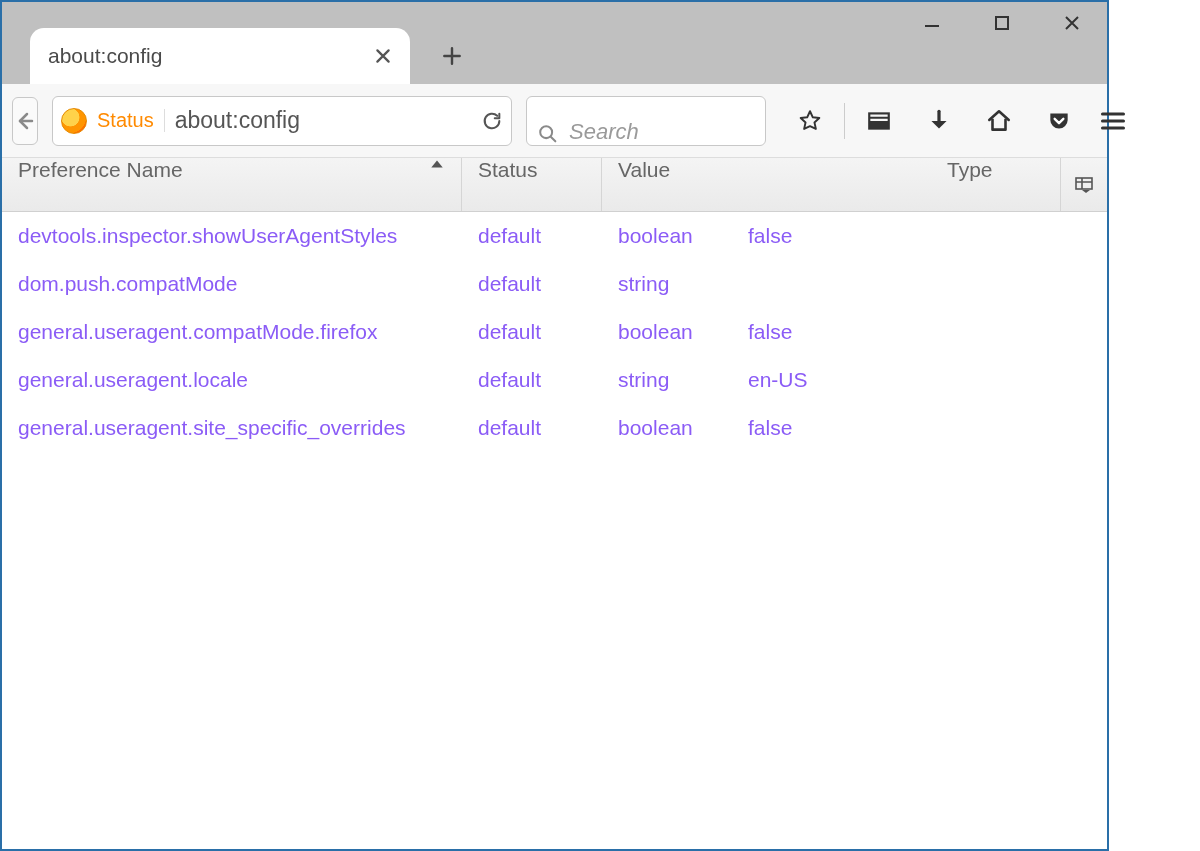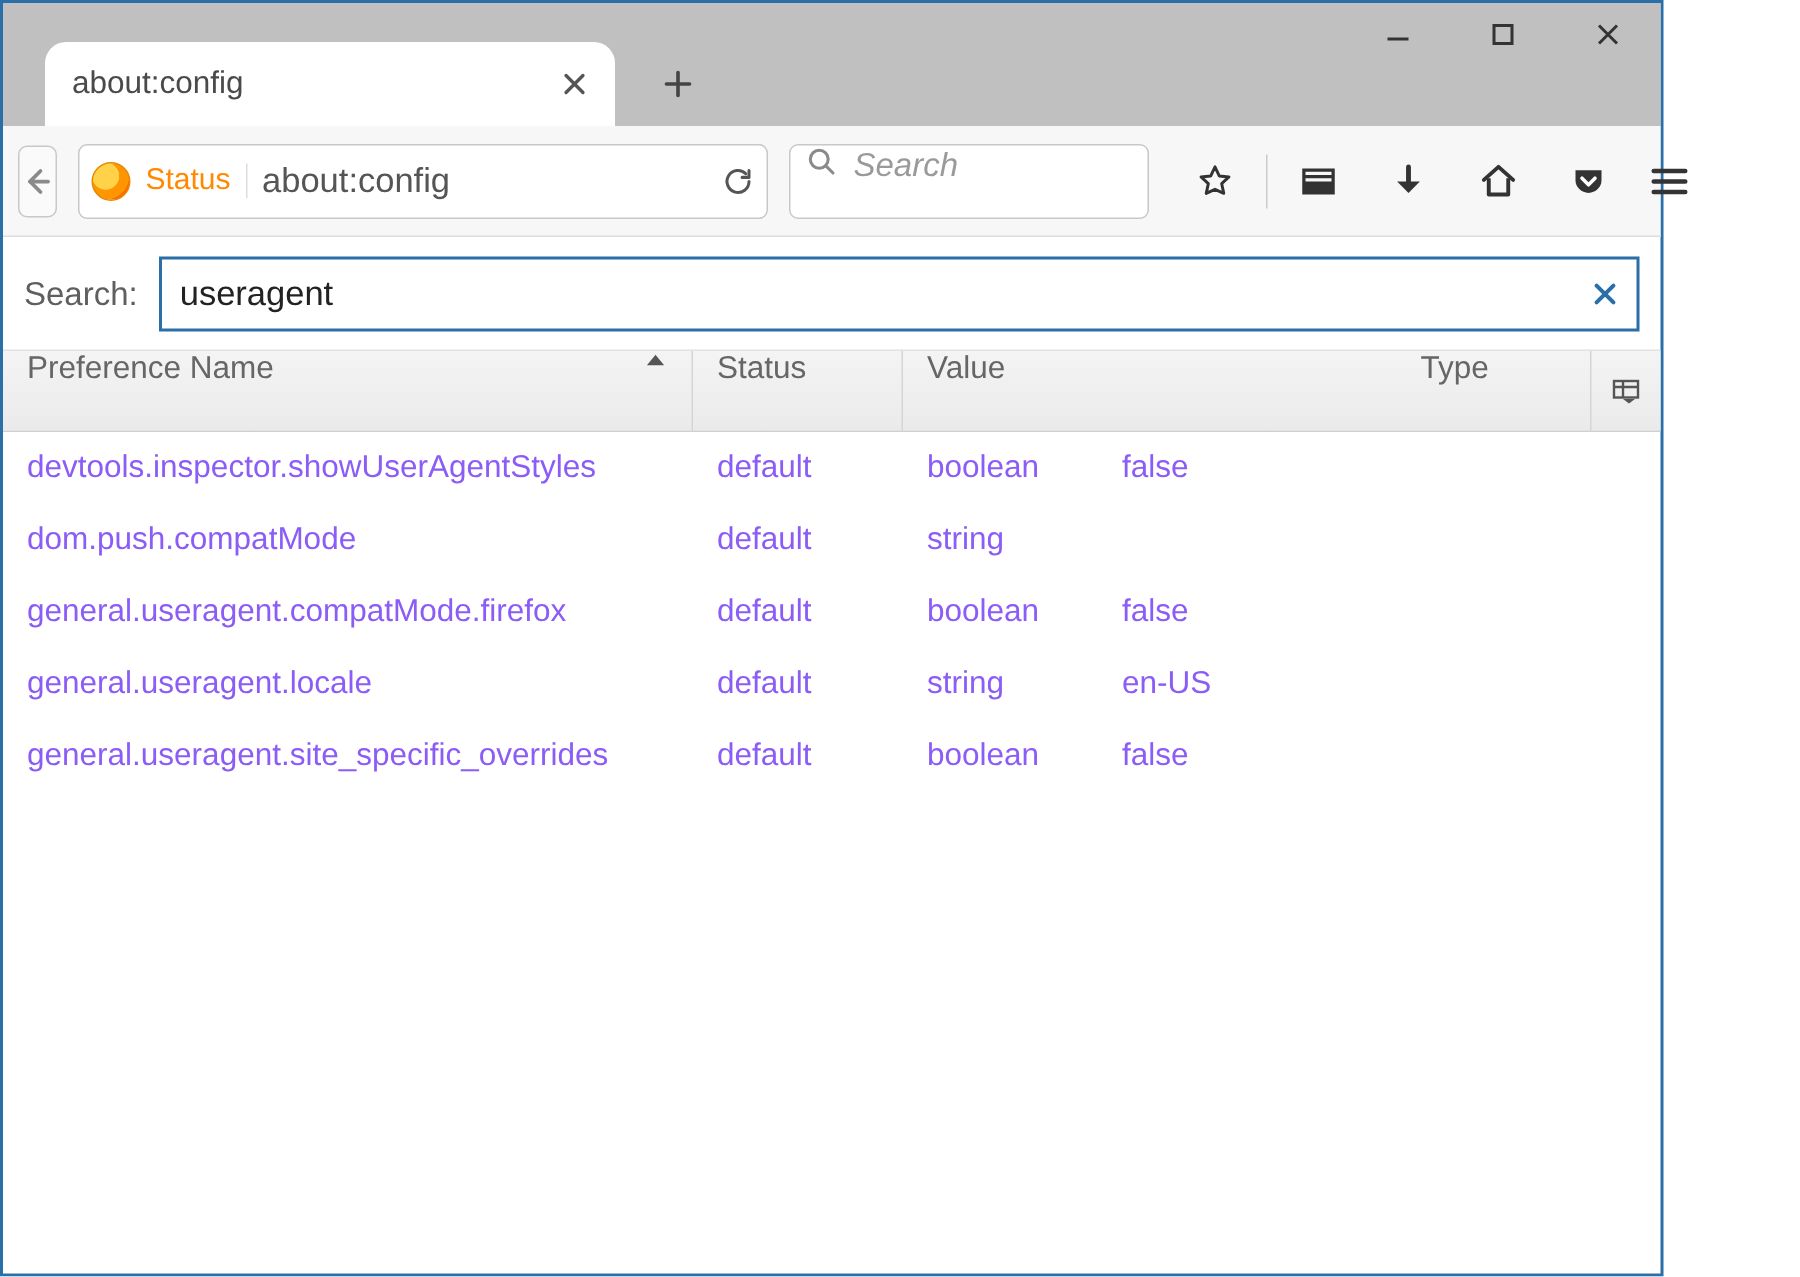--- a/index.html
+++ b/index.html
@@ -14,21 +14,21 @@
   .tab .close { margin-left: auto; color: #555; }
   .new-tab-btn { width: 48px; height: 48px; margin-left: 18px; margin-bottom: 4px; display: flex; align-items: center; justify-content: center; color: #444; font-size: 30px; }
 
   .toolbar { height: 74px; background: #f7f7f7; border-bottom: 1px solid #ddd; display: flex; align-items: center; padding: 0 10px; gap: 14px; }
   .back-btn { width: 48px; height: 48px; border: 1px solid #c8c8c8; border-radius: 6px; display: flex; align-items: center; justify-content: center; color: #777; background: #fafafa; }
   .addr-bar { flex: 0 0 460px; height: 50px; border: 1px solid #c8c8c8; border-radius: 6px; background: #fff; display: flex; align-items: center; padding: 0 8px; gap: 10px; }
   .fx-logo { width: 26px; height: 26px; border-radius: 50%; background: radial-gradient(circle at 35% 35%, #ffd24a 0 40%, #ff9500 42% 70%, #ff6a00 72% 100%); border: 1px solid #e58a00; }
   .fx-label { color: #ff8a00; font-size: 20px; padding-right: 10px; border-right: 1px solid #ddd; }
   .addr-text { font-size: 23px; color: #555; flex: 1; }
   .reload { margin-left: auto; color: #555; }
-  .search-bar { flex: 0 0 240px; height: 50px; border: 1px solid #c8c8c8; border-radius: 6px; background: #fff; display: flex; align-items: flex-start; padding: 0 10px; gap: 10px; color: #888; }
+  .search-bar { flex: 0 0 240px; height: 50px; border: 1px solid #c8c8c8; border-radius: 6px; background: #fff; display: flex; align-items: flex-end; padding: 0 10px; gap: 10px; color: #888; }
   .search-bar .ph { font-size: 22px; font-style: italic; color: #9a9a9a; }
   .tb-icons { display: flex; align-items: center; gap: 8px; margin-left: 4px; }
   .tb-icon { width: 52px; height: 52px; display: flex; align-items: center; justify-content: center; color: #333; }
   .tb-sep { width: 1px; height: 36px; background: #ccc; }
   .hamburger { margin-left: auto; }
 
   .config-search { height: 76px; display: flex; align-items: center; padding: 0 14px; gap: 14px; border-bottom: 1px solid #e2e2e2; }
   .config-search label { font-size: 22px; color: #5f5f5f; }
   .config-input-wrap { flex: 1; height: 50px; border: 2px solid #2a6fa8; background: #fff; display: flex; align-items: center; padding: 0 12px; }
   .config-input { flex: 1; border: none; outline: none; font-size: 23px; color: #222; font-family: inherit; }
@@ -154,31 +154,20 @@
       </div>
     </div>
 
     <div class="tb-icon hamburger">
       <svg viewBox="0 0 24 24" width="28" height="28">
           <path d="M3 6h18M3 12h18M3 18h18" stroke="#333" stroke-width="2.6" stroke-linecap="round"></path>
         </svg>
     </div>
   </div>
 
-  <div class="config-search">
-    <label>Search:</label>
-    <div class="config-input-wrap">
-      <input class="config-input" type="text" value="useragent" style="">
-      <span class="clear-x">
-        <svg viewBox="0 0 16 16" width="18" height="18">
-            <path d="M3 3l10 10M13 3L3 13" stroke="#2a6fa8" stroke-width="2.4" stroke-linecap="round"></path>
-          </svg>
-      </span>
-    </div>
-  </div>
 
   <div class="headers">
     <div class="hcol name">
       <span>Preference Name</span>
       <svg viewBox="0 0 14 10" width="16" height="12">
           <path d="M7 2l5 6H2z" fill="#555"></path>
         </svg>
     </div>
     <div class="hcol status">
       <span>Status</span>

